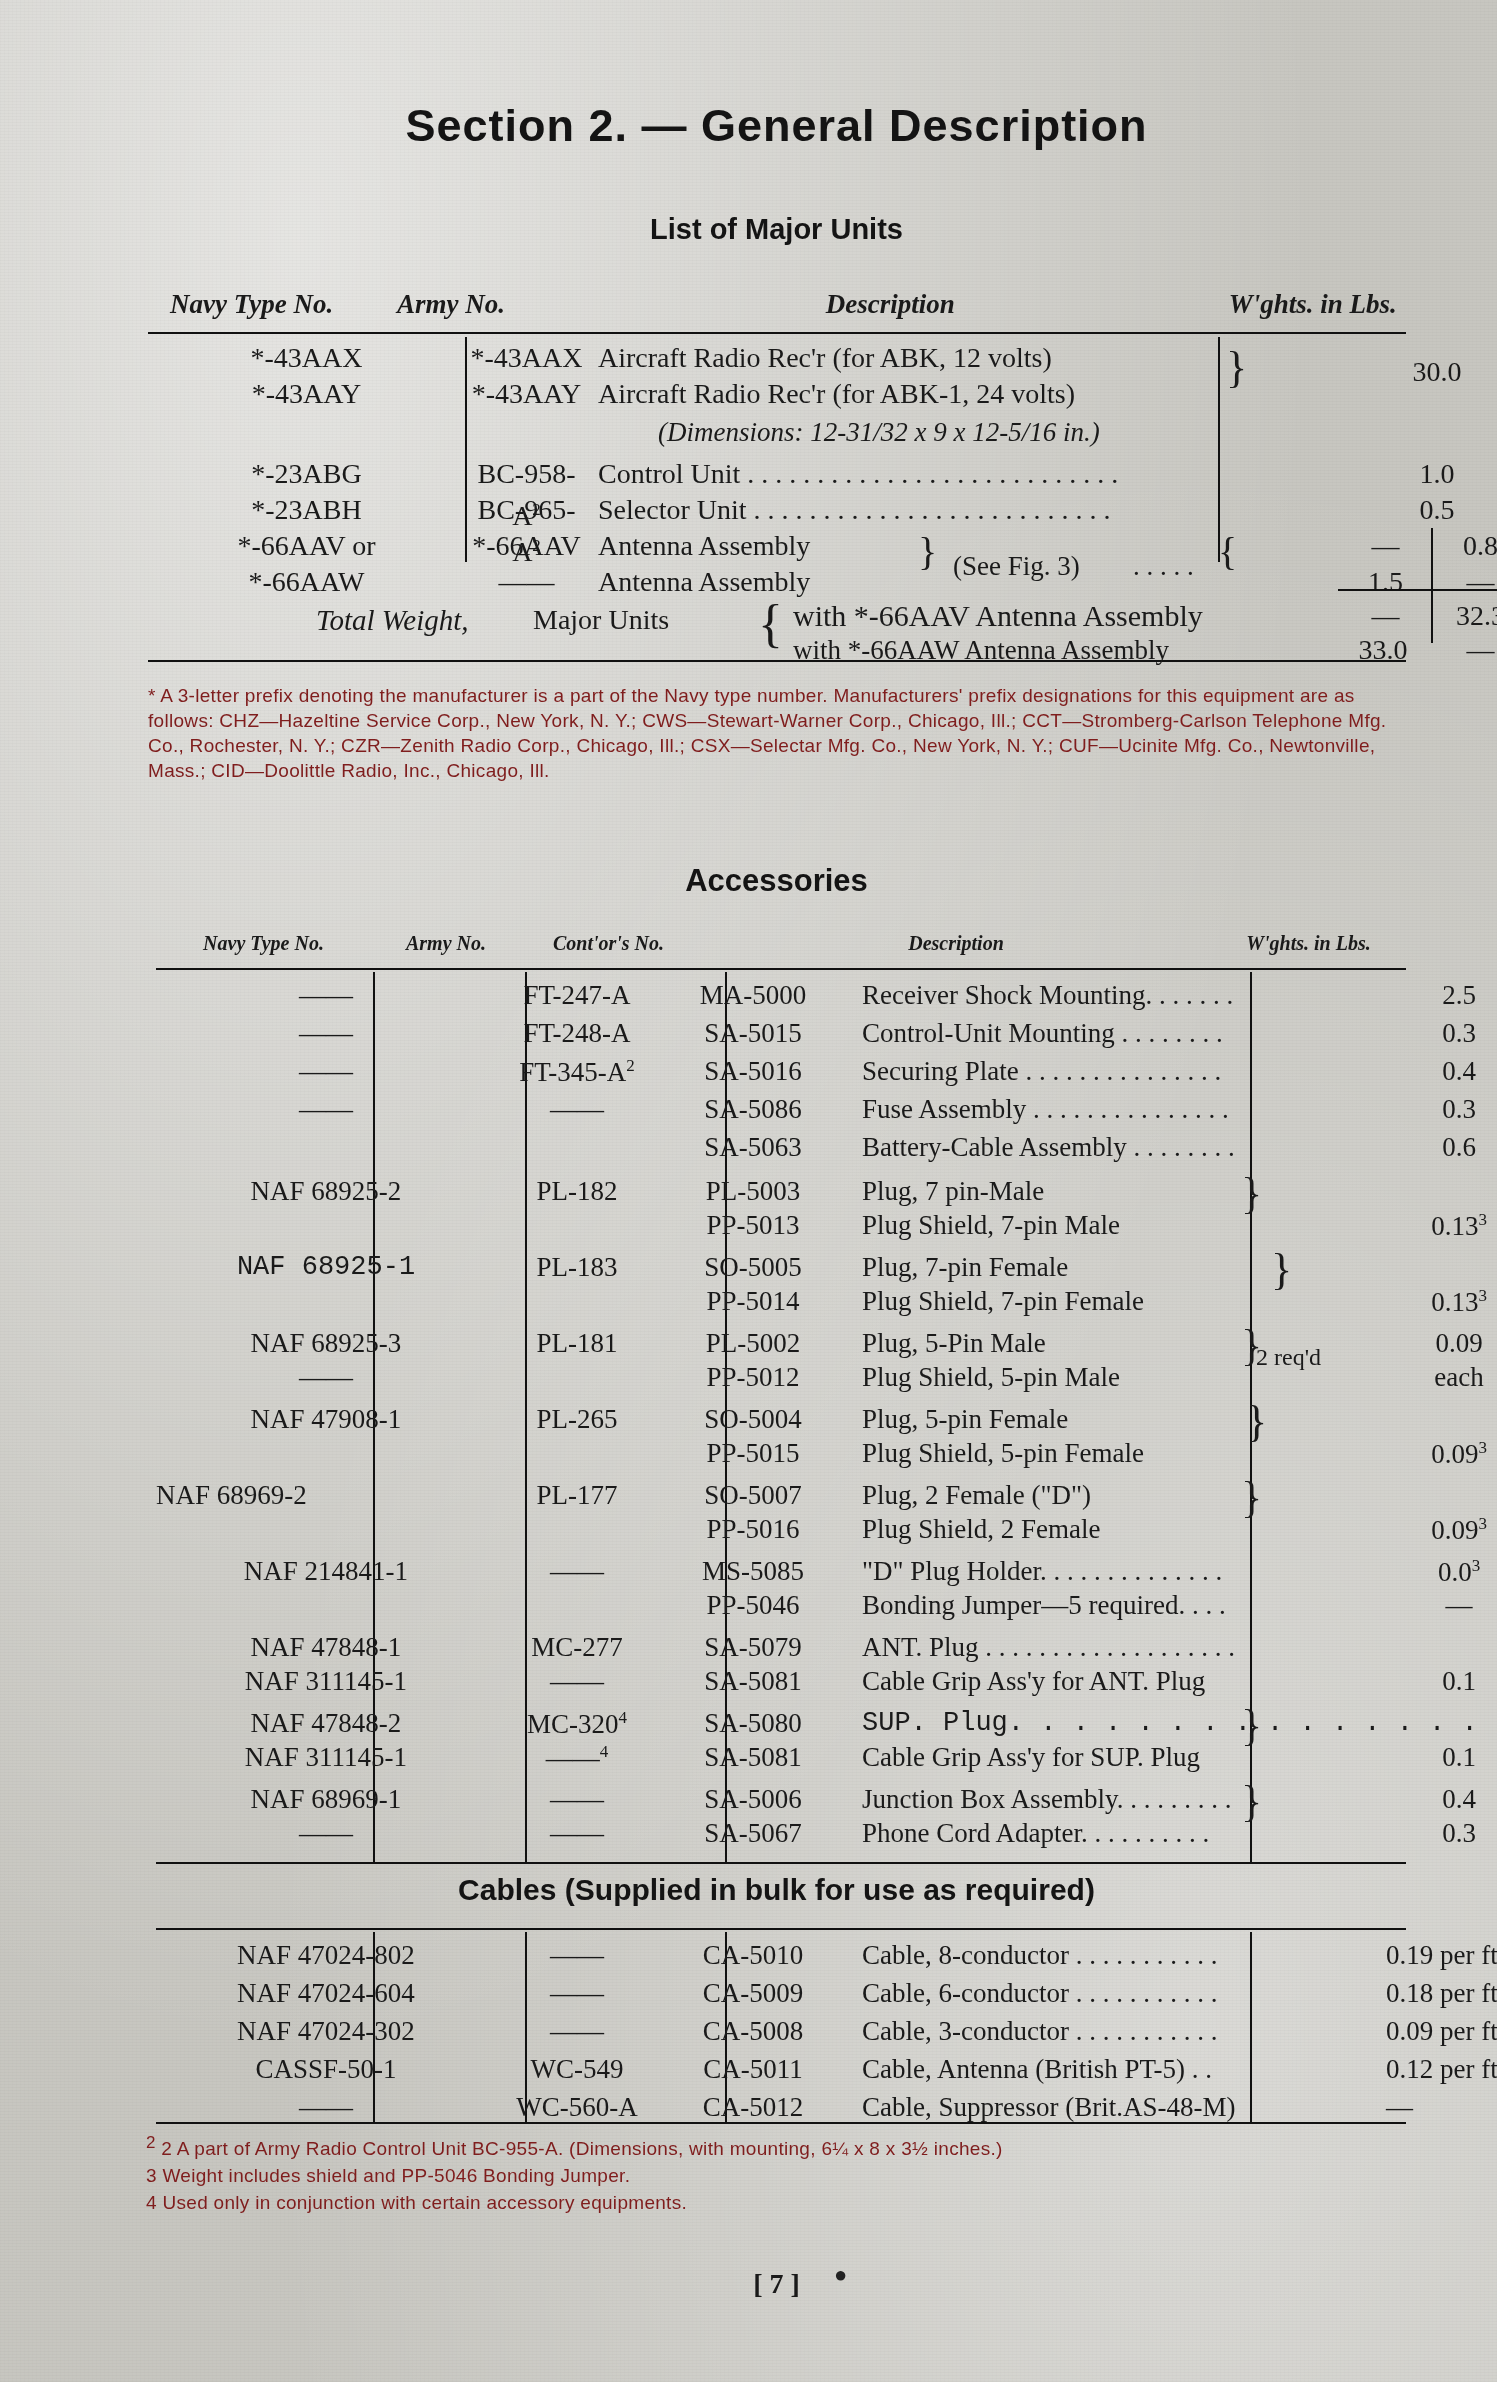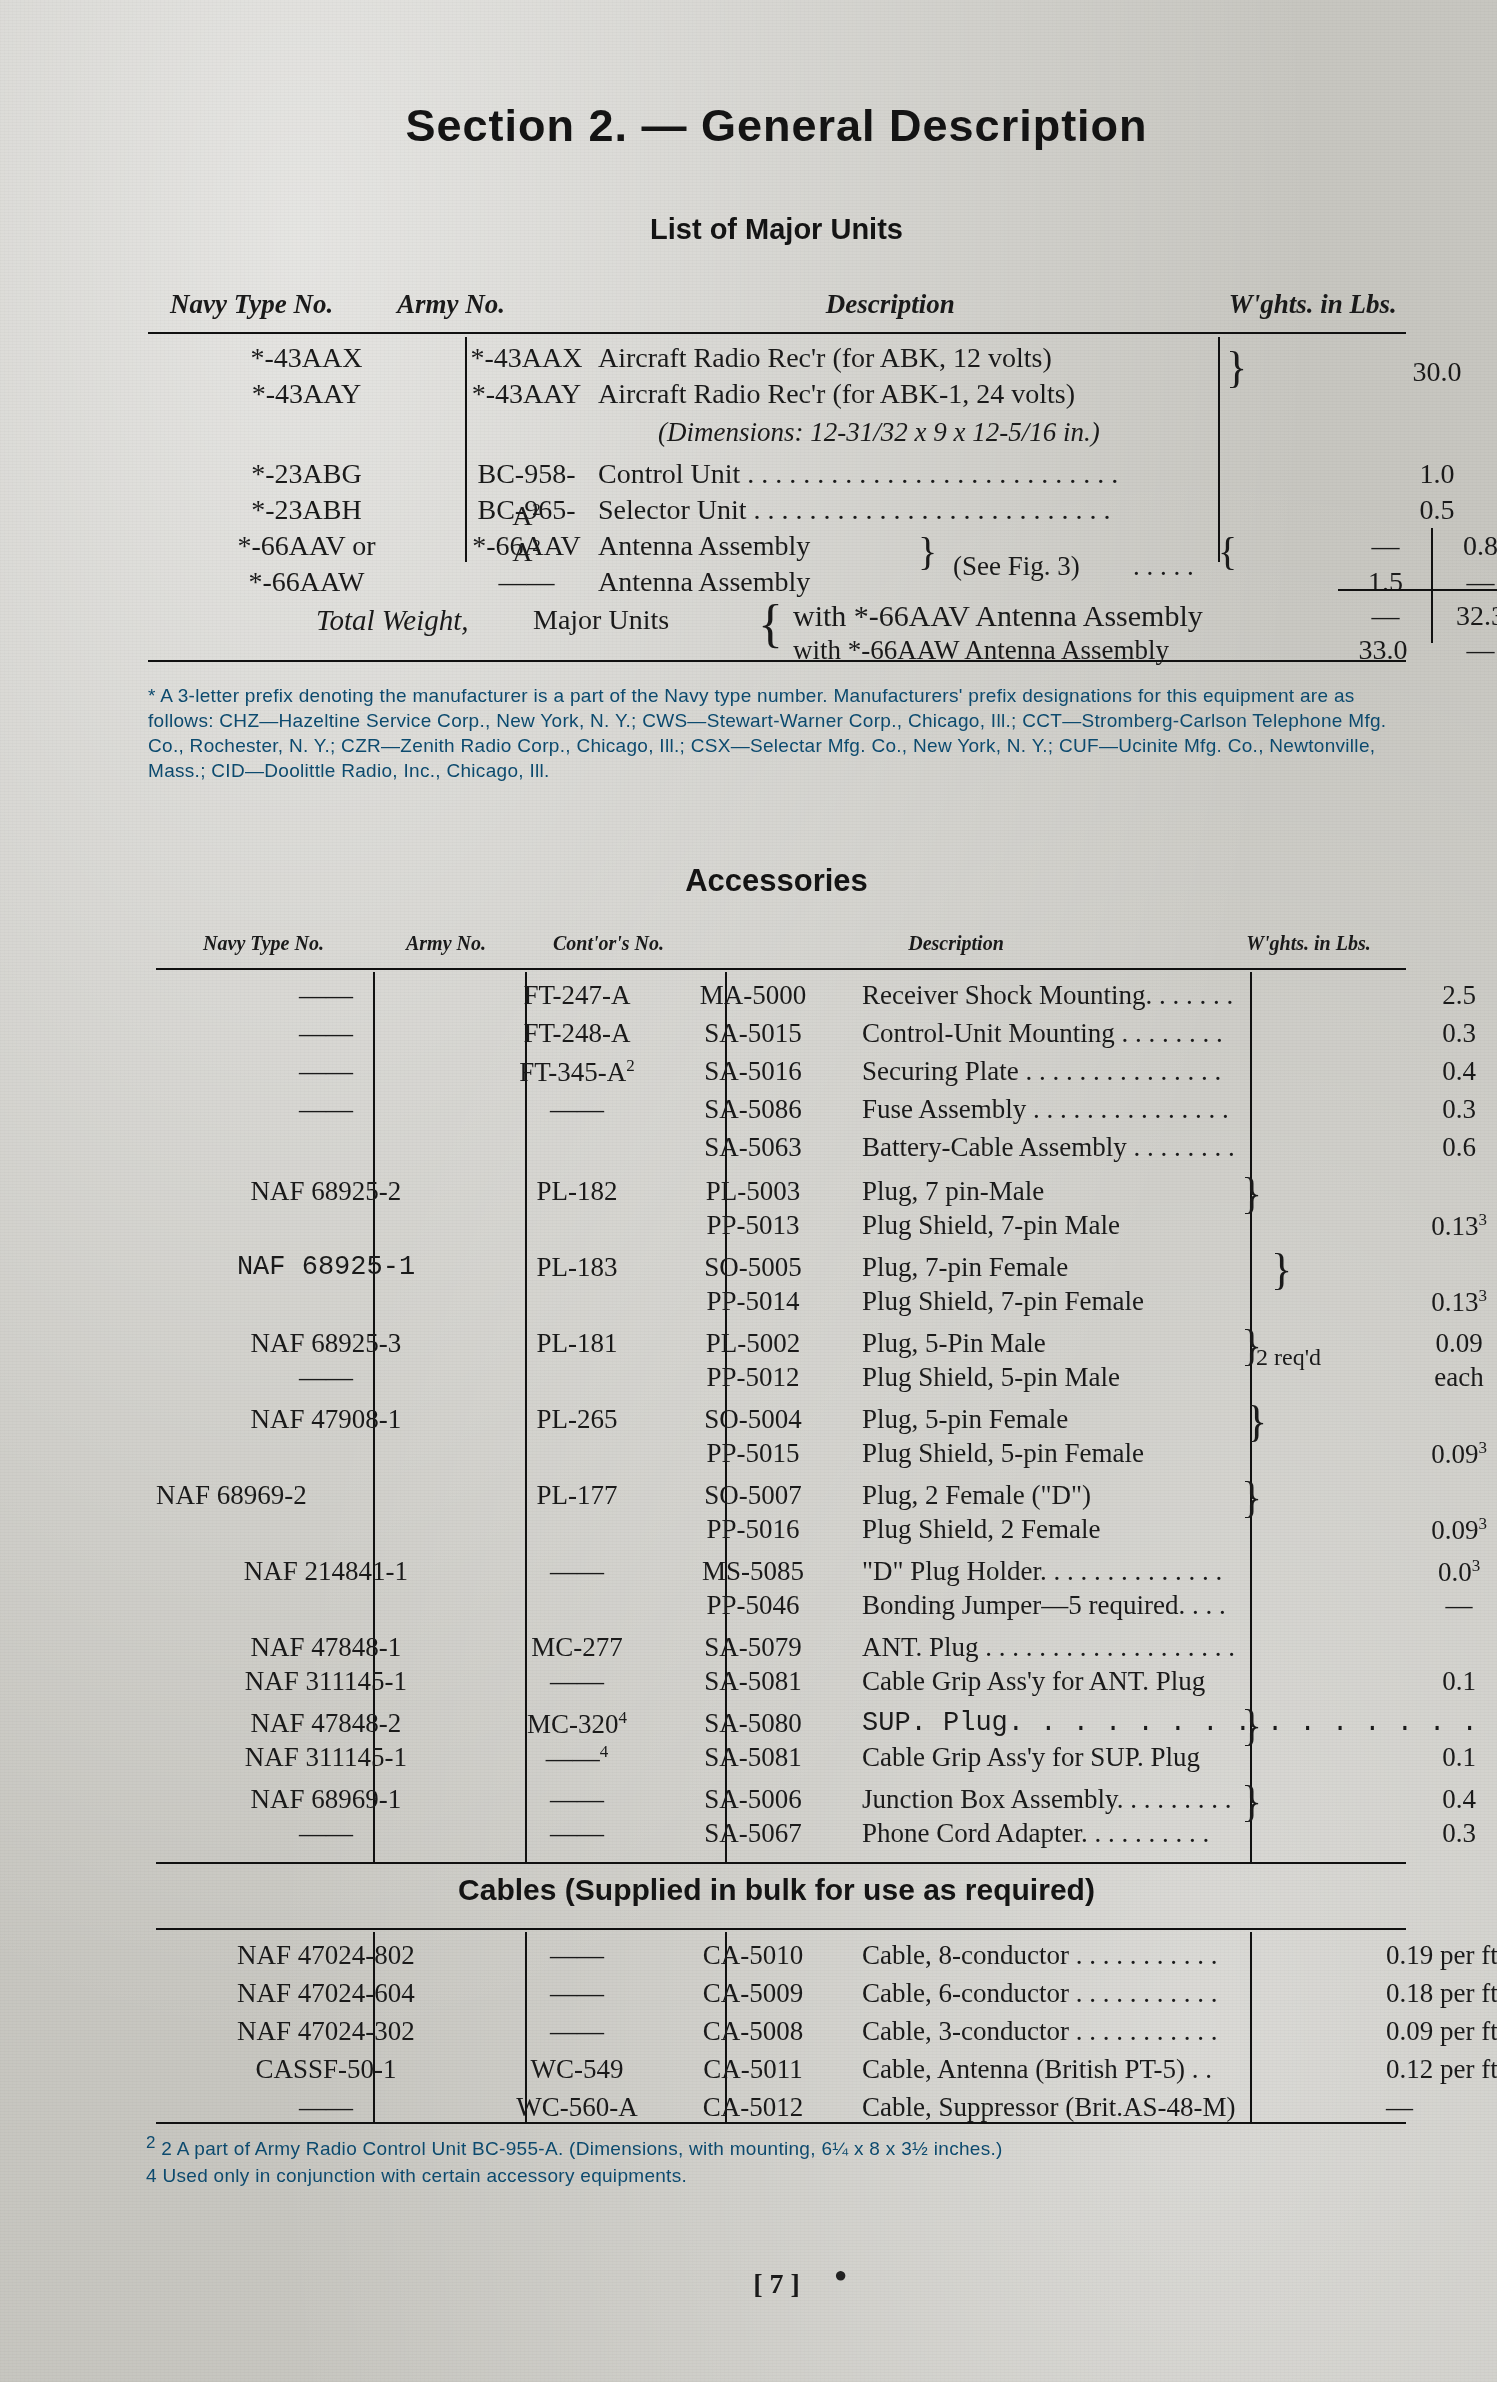--- a/index.html
+++ b/index.html
@@ -77,21 +77,21 @@
   #major-units .c-wt{width:180px;text-align:center;}
   .ital{font-style:italic;}
 
   
   .fn{
     position:absolute;
     font-family:"Liberation Sans", sans-serif;
     font-size:19px;
     line-height:25px;
     letter-spacing:0.3px;
-    color:#0c4a6e;
+    color:#7f1d1d;
   }
   #fn-major{left:120px;top:683px;width:1262px;text-align:left;}
   #fn-bottom{left:118px;top:2130px;width:1280px;}
   #fn-bottom div{margin-bottom:2px;}
   .pgnum{
     position:absolute;left:0;top:2268px;width:1497px;text-align:center;
     font-family:"Liberation Serif", serif;font-size:28px;font-weight:bold;
   }
   .dot-mark{position:absolute;left:806px;top:2262px;font-size:22px;color:#222;}
   .sup{font-size:17px;vertical-align:super;}
@@ -345,18 +345,19 @@
         <div style="position: absolute; left: 0px; top: 152px; width: 340px; text-align: center; white-space: nowrap;">——</div>
         <div style="position: absolute; left: 350px; top: 152px; width: 142px; text-align: center; white-space: nowrap;">WC-560-A</div>
         <div style="position: absolute; left: 502px; top: 152px; width: 190px; text-align: center; white-space: nowrap;">CA-5012</div>
         <div style="position: absolute; left: 706px; top: 152px; width: 520px; text-align: left; white-space: nowrap;">Cable, Suppressor (Brit.AS-48-M)</div>
         <div style="position: absolute; left: 1230px; top: 152px; width: 190px; text-align: left; white-space: nowrap;">—</div>
       </div>
   </div>
 
   <div class="fn" id="fn-bottom">
     <div><span class="sup">2</span> <span>2 A part of Army Radio Control Unit BC-955-A. (Dimensions, with mounting, 6¼ x 8 x 3½ inches.)</span></div>
+    <div><span>3 Weight includes shield and PP-5046 Bonding Jumper.</span></div>
     <div><span>4 Used only in conjunction with certain accessory equipments.</span></div>
   </div>
 
   <div class="pgnum">[ 7 ]</div>
   <div class="dot-mark">●</div>
 </div>
 
 </body></html>

